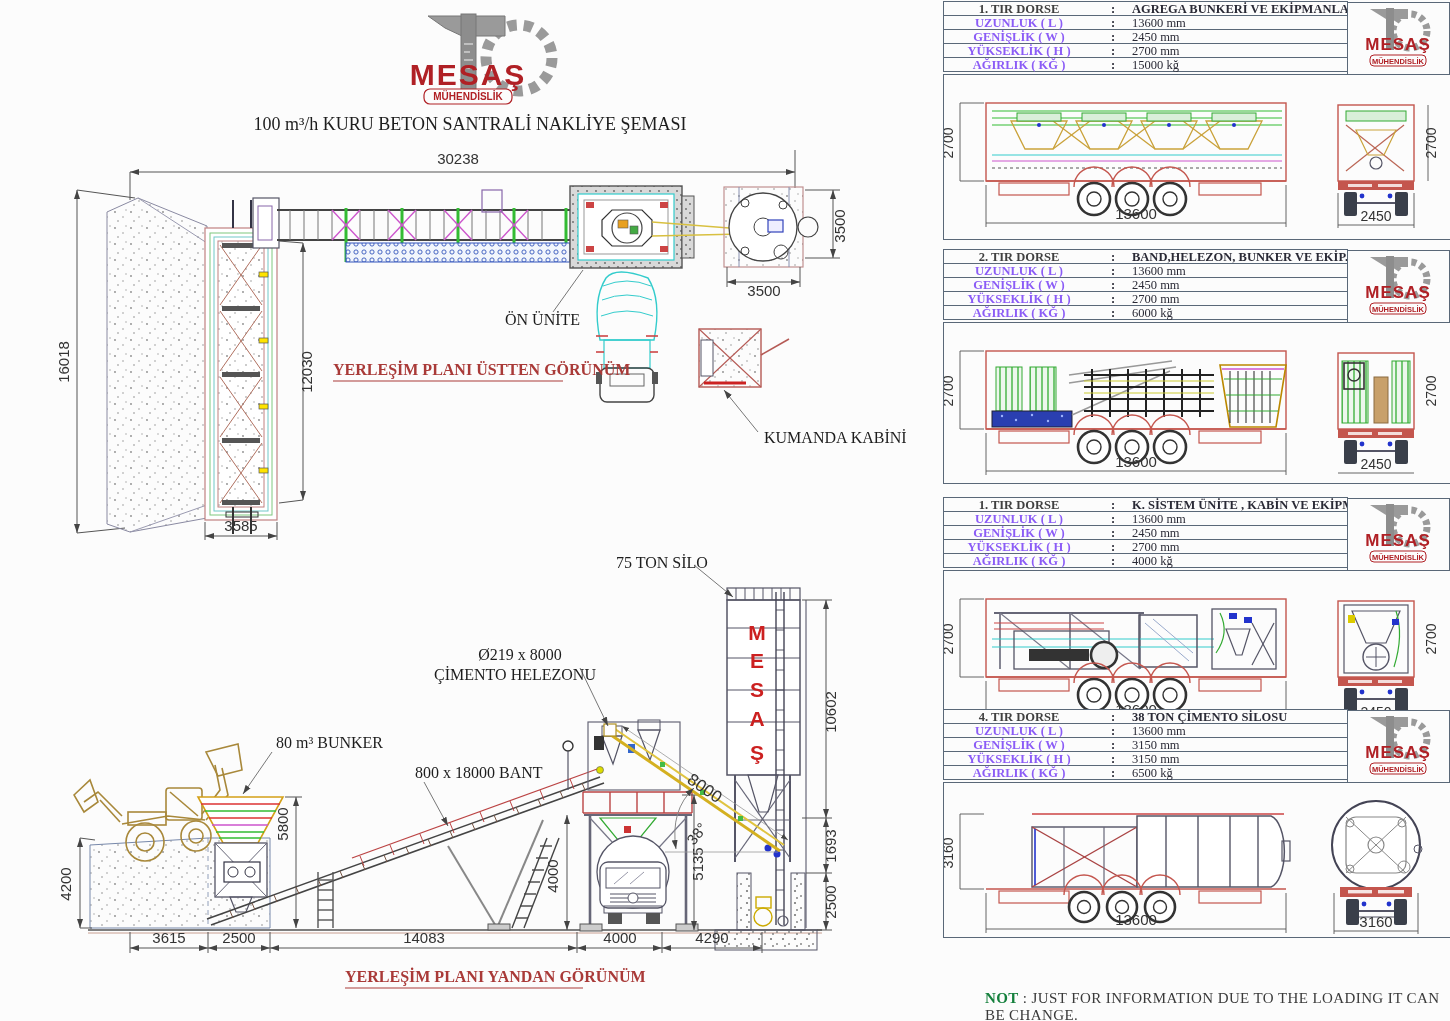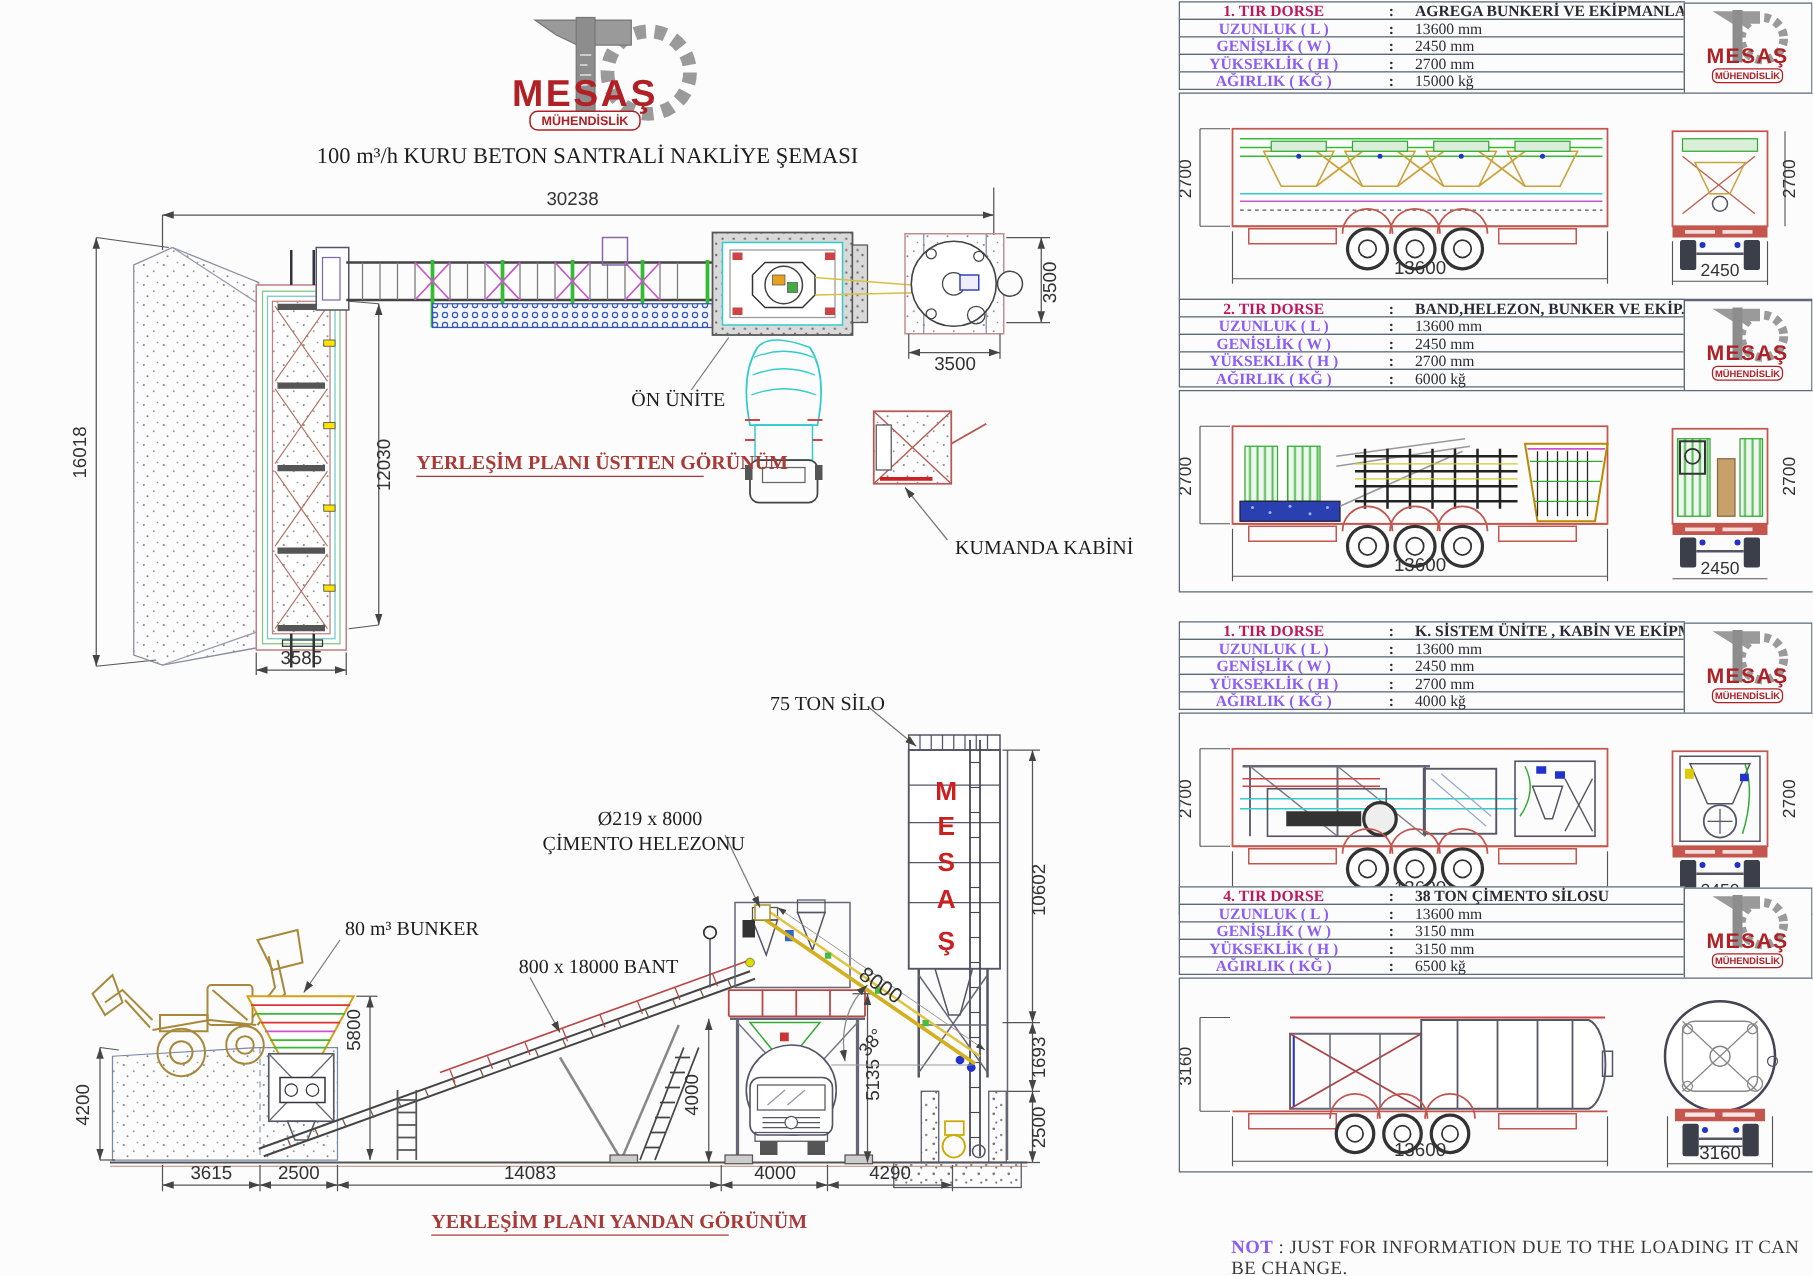--- a/index.html
+++ b/index.html
@@ -10,29 +10,29 @@
   svg text.ser{font-family:"Liberation Serif",serif;}
   
   .block{position:absolute;left:943px;width:505px;}
   .spec-table{position:relative;width:405px;}
   .srow{box-sizing:border-box;height:15px;border:1px solid #5a6878;margin-top:-1px;
         display:grid;grid-template-columns:150px 38px auto;align-items:center;
         font-size:12.5px;background:#fcfcfc;}
   .srow .lbl{text-align:center;font-weight:700;color:#8b5cf6;white-space:nowrap;}
   .srow .col{text-align:center;color:#2a2a36;font-weight:700;}
   .srow .val{text-align:left;color:#2a2a36;white-space:nowrap;}
-  .srow.hdr .lbl{color:#be185d;}
+  .srow.hdr .lbl{color:#404040;}
   .srow.hdr .val{font-weight:700;}
   .logo-box{position:absolute;left:404px;top:0;width:101px;height:72px;
             border:1px solid #5a6878;background:#fcfcfc;overflow:hidden;}
   .draw-frame{position:absolute;left:0;box-sizing:border-box;width:611px;
               border:1px solid #5a6878;background:#fcfcfc;}
   .note-line{position:absolute;left:985px;top:990px;font-size:15px;color:#3a3a3a;
              font-family:"Liberation Serif",serif;letter-spacing:.4px;}
-  .note-line .np{color:#8b5cf6;font-weight:700;}
+  .note-line .np{color:#15803d;font-weight:700;}
 </style>
 </head>
 <body>
 
 <svg class="abs" style="left:0;top:0" width="940" height="1021" viewBox="0 0 940 1021">
   <defs>
     <pattern id="stip" width="16" height="16" patternUnits="userSpaceOnUse">
       <circle cx="3" cy="4" r="0.9" fill="#8a8a8a"></circle>
         <circle cx="11" cy="9" r="0.8" fill="#9a9a9a"></circle>
       <circle cx="6" cy="13" r="0.8" fill="#8a8a8a"></circle>
@@ -723,21 +723,21 @@
             <line x1="470" y1="118" x2="470" y2="153"></line>
           <line x1="484" y1="30" x2="484" y2="106"></line>
         </g>
         <text x="432" y="146" text-anchor="middle" font-size="14" fill="#333">2450</text>
         <text x="492" y="68" text-anchor="middle" font-size="14" fill="#333" transform="rotate(-90 492 68)">2700</text>
       </g>
     </svg>
   </div>
 </div>
 
-<div class="block" style="top:240px">
+<div class="block" style="top:250px">
   <div class="spec-table">
     <div class="srow hdr">
       <span class="lbl">2. TIR DORSE</span>
       <span class="col">:</span>
       <span class="val">BAND,HELEZON, BUNKER VE EKİP.</span>
       </div>
     <div class="srow">
       <span class="lbl">UZUNLUK ( L )</span>
       <span class="col">:</span>
       <span class="val">13600 mm</span>

